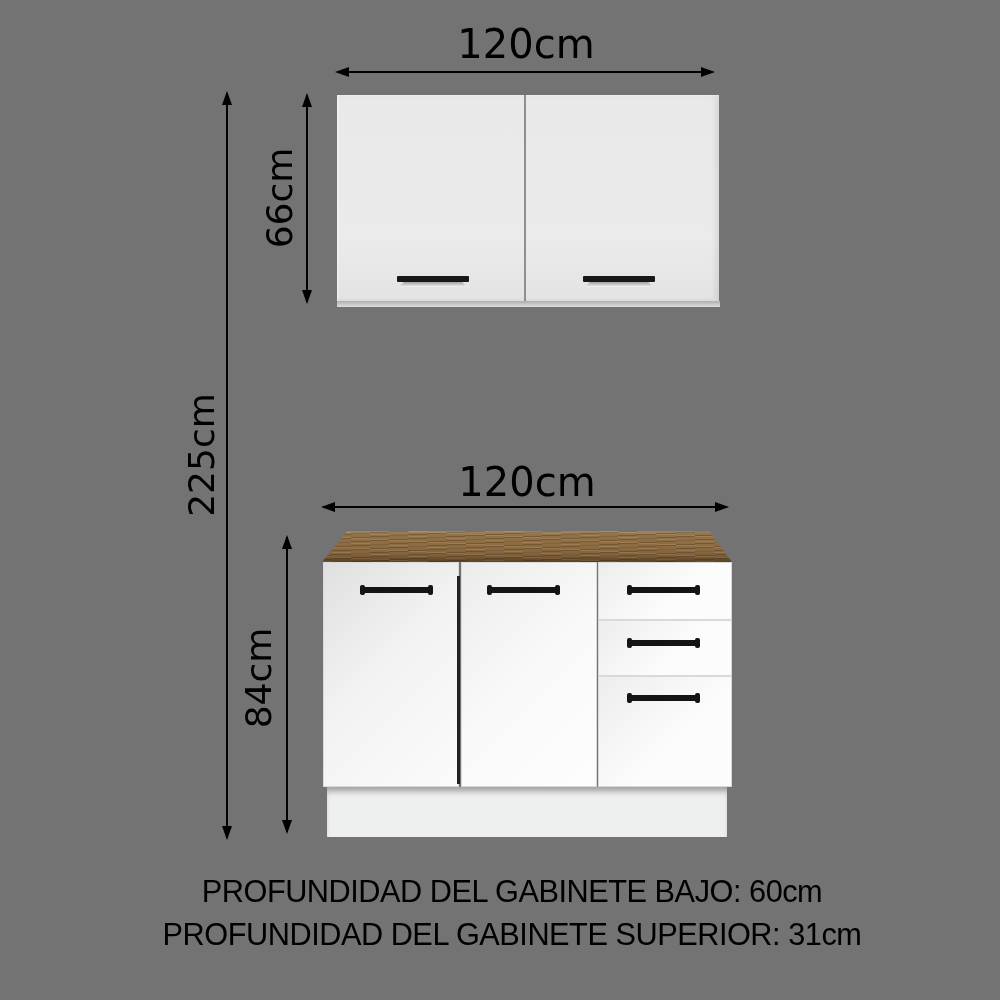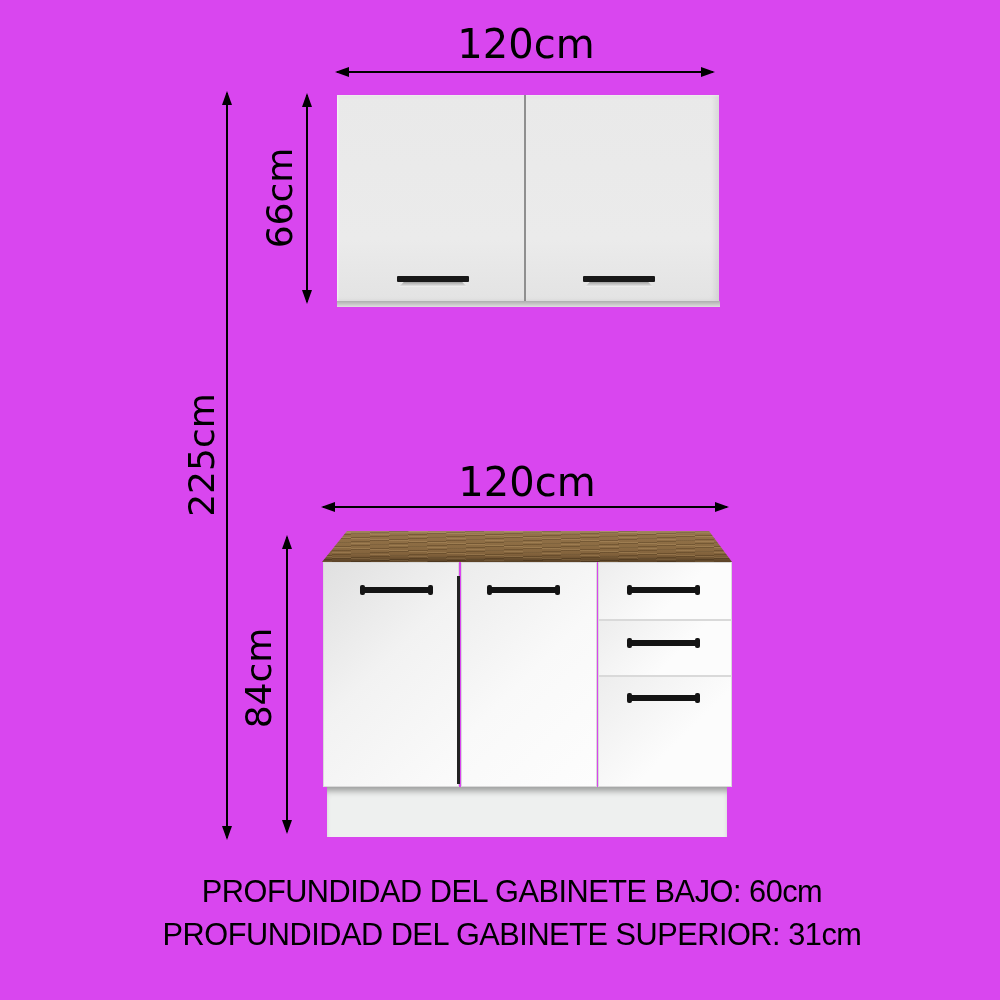--- a/index.html
+++ b/index.html
@@ -1,18 +1,18 @@
 <!DOCTYPE html>
 <html><head>
 <meta charset="utf-8">
 <style>
   html,body { margin:0; padding:0; background:#ffffff; }
   #canvas {
     position:relative; width:1000px; height:1000px;
-    background:#d946ef; overflow:hidden;
+    background:#737373; overflow:hidden;
     font-family:"DejaVu Sans", sans-serif; color:#000;
   }
 
   
   .dim-label {
     position:absolute; white-space:nowrap; color:#000;
     transform:translate(-50%,-50%);
     font-family:"DejaVu Sans", sans-serif;
   }
   .dim-label.vert { transform:translate(-50%,-50%) rotate(-90deg); }

